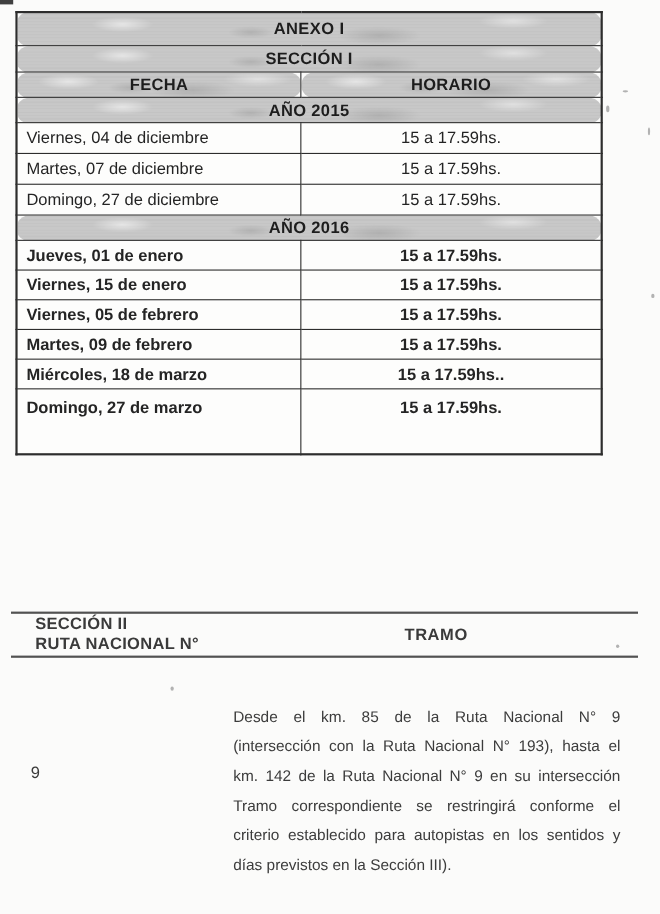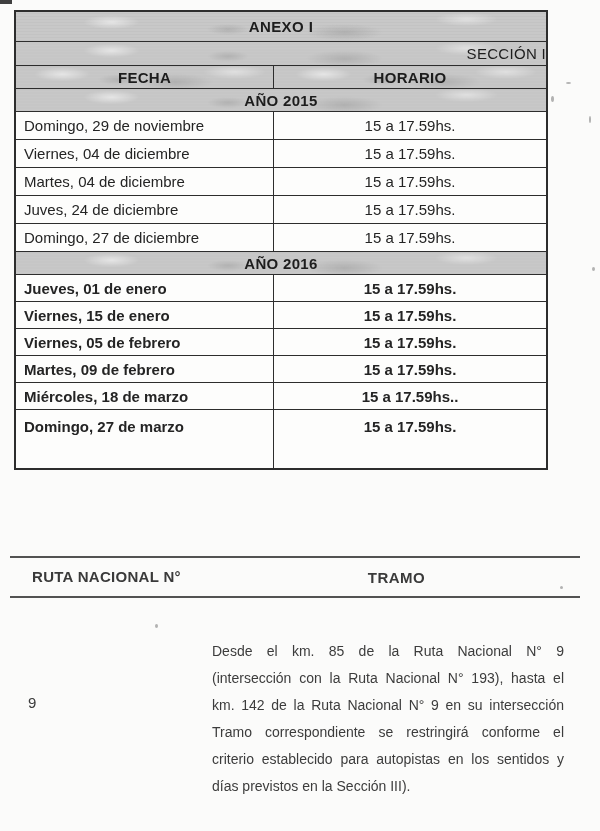--- a/index.html
+++ b/index.html
@@ -30,23 +30,24 @@
   col.c1{width:48.6%;}
   col.c2{width:51.4%;}
   .band td{
     background-color:var(--band,#c8c8c8);
     background-image:
       radial-gradient(40px 10px at 18% 35%, rgba(255,255,255,.55), transparent 70%),
       radial-gradient(55px 12px at 62% 70%, rgba(125,125,125,.30), transparent 70%),
       radial-gradient(45px 10px at 85% 25%, rgba(255,255,255,.45), transparent 70%),
       radial-gradient(30px 8px at 40% 60%, rgba(115,115,115,.25), transparent 70%),
       repeating-linear-gradient(0deg, rgba(0,0,0,.025) 0 1px, transparent 1px 3px);
+    border-radius: 11px;
   }
   .r-title td{height:29px;font-weight:bold;font-size:16px;text-align:center;letter-spacing:.4px;color:#1d1d1d;}
-  .r-section td{height:23px;font-weight:normal;text-align:right;padding-left:6px;letter-spacing:.3px;color:#1d1d1d;margin-top:12px;}
+  .r-section td{height:23px;font-weight:bold;text-align:center;padding-left:6px;letter-spacing:.3px;color:#1d1d1d;margin-top:12px;}
   .r-colhead td{height:22px;font-weight:bold;text-align:center;letter-spacing:.3px;color:#1d1d1d;}
   .r-year td{height:22px;font-weight:bold;text-align:center;letter-spacing:.3px;color:#1d1d1d;}
   .r-data td{background:#fdfdfc;color:#242424;}
   .r-data td.fecha{text-align:left;padding-left:8px;}
   .r-data td.horario{text-align:center;}
   .r-data.g0 td{height:27px;}
   .r-data.g1 td{height:26px;font-weight:bold;}
   .r-data.r-last td{height:50px;vertical-align:top;padding-top:8px;}
   
   .s2-header{
@@ -86,33 +87,25 @@
       </tr>
       <tr class="r-colhead band">
         <td>FECHA</td>
         <td>HORARIO</td>
       </tr>
 
     <tr class="r-year band">
           <td colspan="2">AÑO 2015</td>
         </tr>
         <tr class="r-data g0">
-          <td class="fecha">Domingo, 29 de noviembre</td>
-          <td class="horario">15 a 17.59hs.</td>
-        </tr>
-        <tr class="r-data g0">
           <td class="fecha">Viernes, 04 de diciembre</td>
           <td class="horario">15 a 17.59hs.</td>
         </tr>
         <tr class="r-data g0">
-          <td class="fecha">Martes, 04 de diciembre</td>
-          <td class="horario">15 a 17.59hs.</td>
-        </tr>
-        <tr class="r-data g0">
-          <td class="fecha">Juves, 24 de diciembre</td>
+          <td class="fecha">Martes, 07 de diciembre</td>
           <td class="horario">15 a 17.59hs.</td>
         </tr>
         <tr class="r-data g0">
           <td class="fecha">Domingo, 27 de diciembre</td>
           <td class="horario">15 a 17.59hs.</td>
         </tr>
         <tr class="r-year band">
           <td colspan="2">AÑO 2016</td>
         </tr>
         <tr class="r-data g1">
@@ -137,20 +130,21 @@
         </tr>
         <tr class="r-data g1 r-last">
           <td class="fecha">Domingo, 27 de marzo</td>
           <td class="horario">15 a 17.59hs.</td>
         </tr>
       </tbody>
   </table>
 
   <div class="s2-header">
     <div class="s2-left">
+      <div>SECCIÓN II</div>
       <div>RUTA NACIONAL N°</div>
     </div>
     <div class="s2-right">TRAMO</div>
   </div>
 
   <div class="ruta-num">9</div>
   <div class="tramo" id="tramo-block">
       <div class="tramo-line">Desde el km. 85 de la Ruta Nacional N° 9</div>
       <div class="tramo-line">(intersección con la Ruta Nacional N° 193), hasta el</div>
       <div class="tramo-line">km. 142 de la Ruta Nacional N° 9 en su intersección</div>

